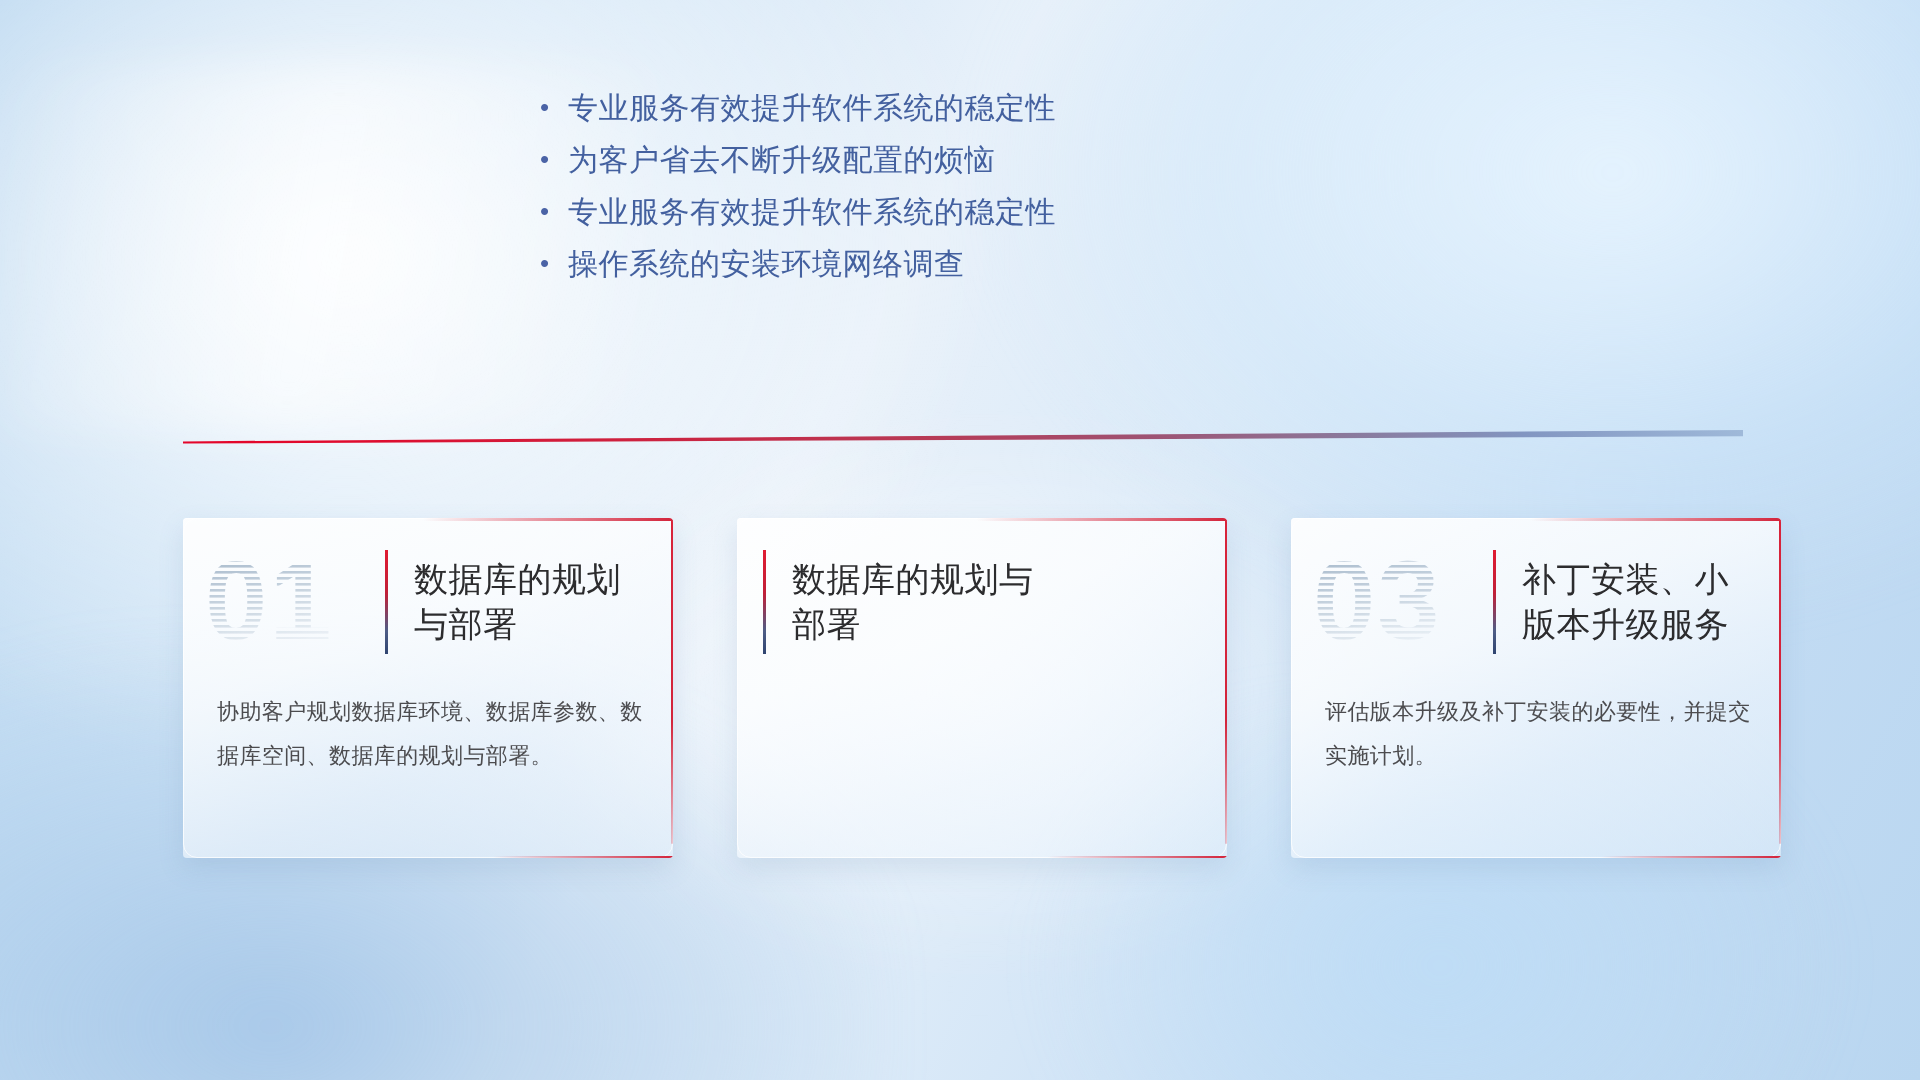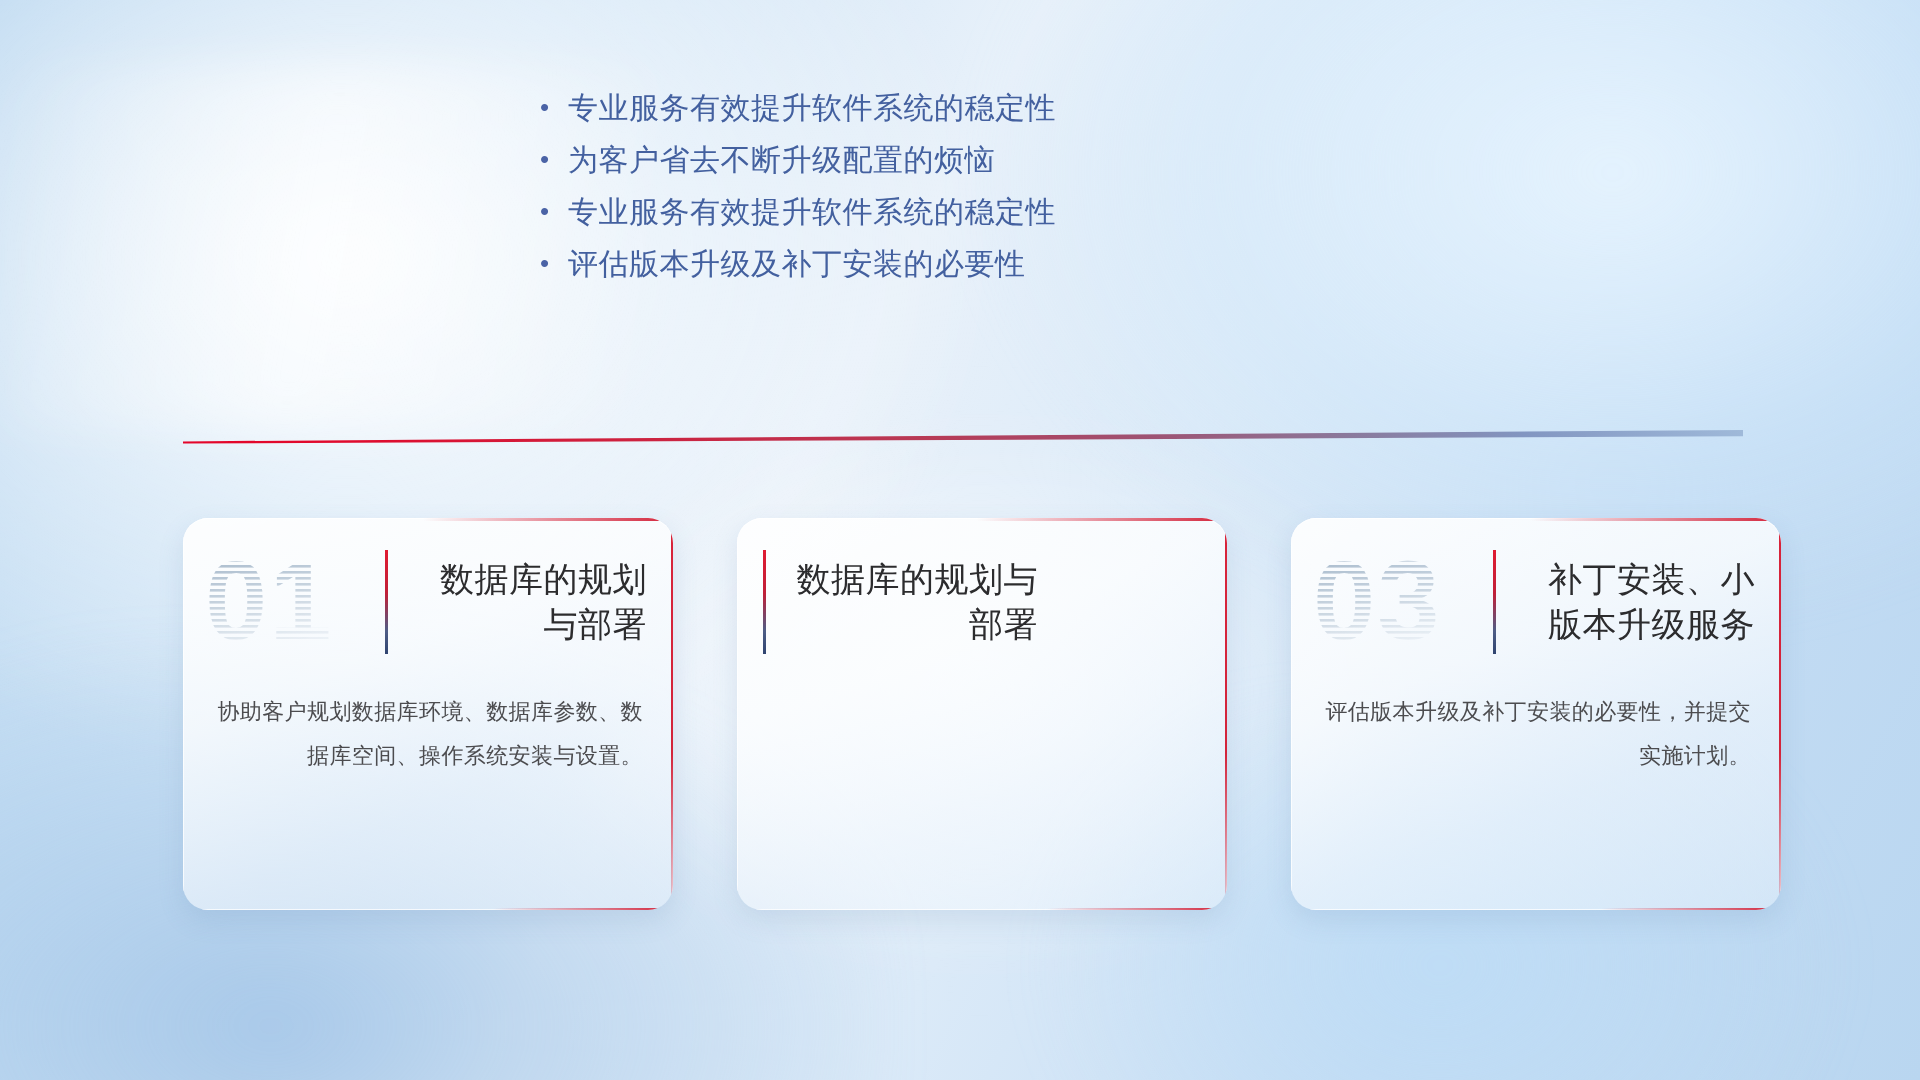--- a/index.html
+++ b/index.html
@@ -72,26 +72,25 @@
     position:absolute; left:183px; top:430px; width:1560px; height:18px;
   }
 
   
   #cards{
     position:absolute; left:183px; top:518px;
     display:flex; gap:64px;
   }
   .card{
     position:relative;
-    width:490px; height:392px;
-    border-radius:25px;
+    width:490px; height:340px;
+    border-radius:4px;
     background:linear-gradient(158deg, rgba(255,255,255,.92) 0%, rgba(253,254,255,.80) 36%, rgba(244,249,254,.62) 66%, rgba(236,245,253,.46) 100%);
     box-shadow:0 10px 26px rgba(92,130,175,.16), 0 1px 0 rgba(255,255,255,.85) inset;
     overflow:hidden;
-    text-align:right;
   }
   .card-edge{
     position:absolute; inset:0; border-radius:14px; pointer-events:none;
     border:1px solid rgba(255,255,255,.75);
   }
   .card-accent-right{
     position:absolute; right:0; top:2px; bottom:14px; width:2.5px;
     background:linear-gradient(180deg,#d8233a 0%, #d3243b 62%, rgba(211,36,59,.25) 100%);
     border-radius:2px;
   }
@@ -156,21 +155,21 @@
     <div class="bullet-row">
       <span class="bullet-dot">•</span>
       <span class="bullet-text">为客户省去不断升级配置的烦恼</span>
     </div>
     <div class="bullet-row">
       <span class="bullet-dot">•</span>
       <span class="bullet-text">专业服务有效提升软件系统的稳定性</span>
     </div>
     <div class="bullet-row">
       <span class="bullet-dot">•</span>
-      <span class="bullet-text">评估版本升级及补丁安装的必要性</span>
+      <span class="bullet-text">操作系统的安装环境网络调查</span>
     </div>
   </div>
 
 <div id="divider">
   <svg width="1560" height="18" viewBox="0 0 1560 18" preserveAspectRatio="none">
     <defs>
       <linearGradient id="divgrad" x1="0" y1="0" x2="1" y2="0">
         <stop offset="0" stop-color="#e4052a"></stop>
         <stop offset="0.10" stop-color="#e00b2d"></stop>
         <stop offset="0.30" stop-color="#cc2340"></stop>
@@ -209,21 +208,21 @@
       </mask>
     </defs>
     <g mask="url(#clip0)">
       <text x="0" y="92" font-family="'Liberation Sans','DejaVu Sans',sans-serif" font-size="112" font-weight="700" letter-spacing="2" fill="url(#stripes0)" opacity="0.85">01</text>
     </g>
   </svg>
         </div>
         <div class="card-vbar"></div>
         <div class="card-title">数据库的规划与部署</div>
       </div>
-      <div class="card-body">协助客户规划数据库环境、数据库参数、数据库空间、操作系统安装与设置。</div>
+      <div class="card-body">协助客户规划数据库环境、数据库参数、数据库空间、数据库的规划与部署。</div>
     </div>
     <div class="card">
       <div class="card-edge"></div>
       <div class="card-accent-top"></div>
       <div class="card-accent-right"></div>
       <div class="card-accent-bottom"></div>
       <div class="card-head">
         <div class="card-vbar"></div>
         <div class="card-title">数据库的规划与部署</div>
       </div>

